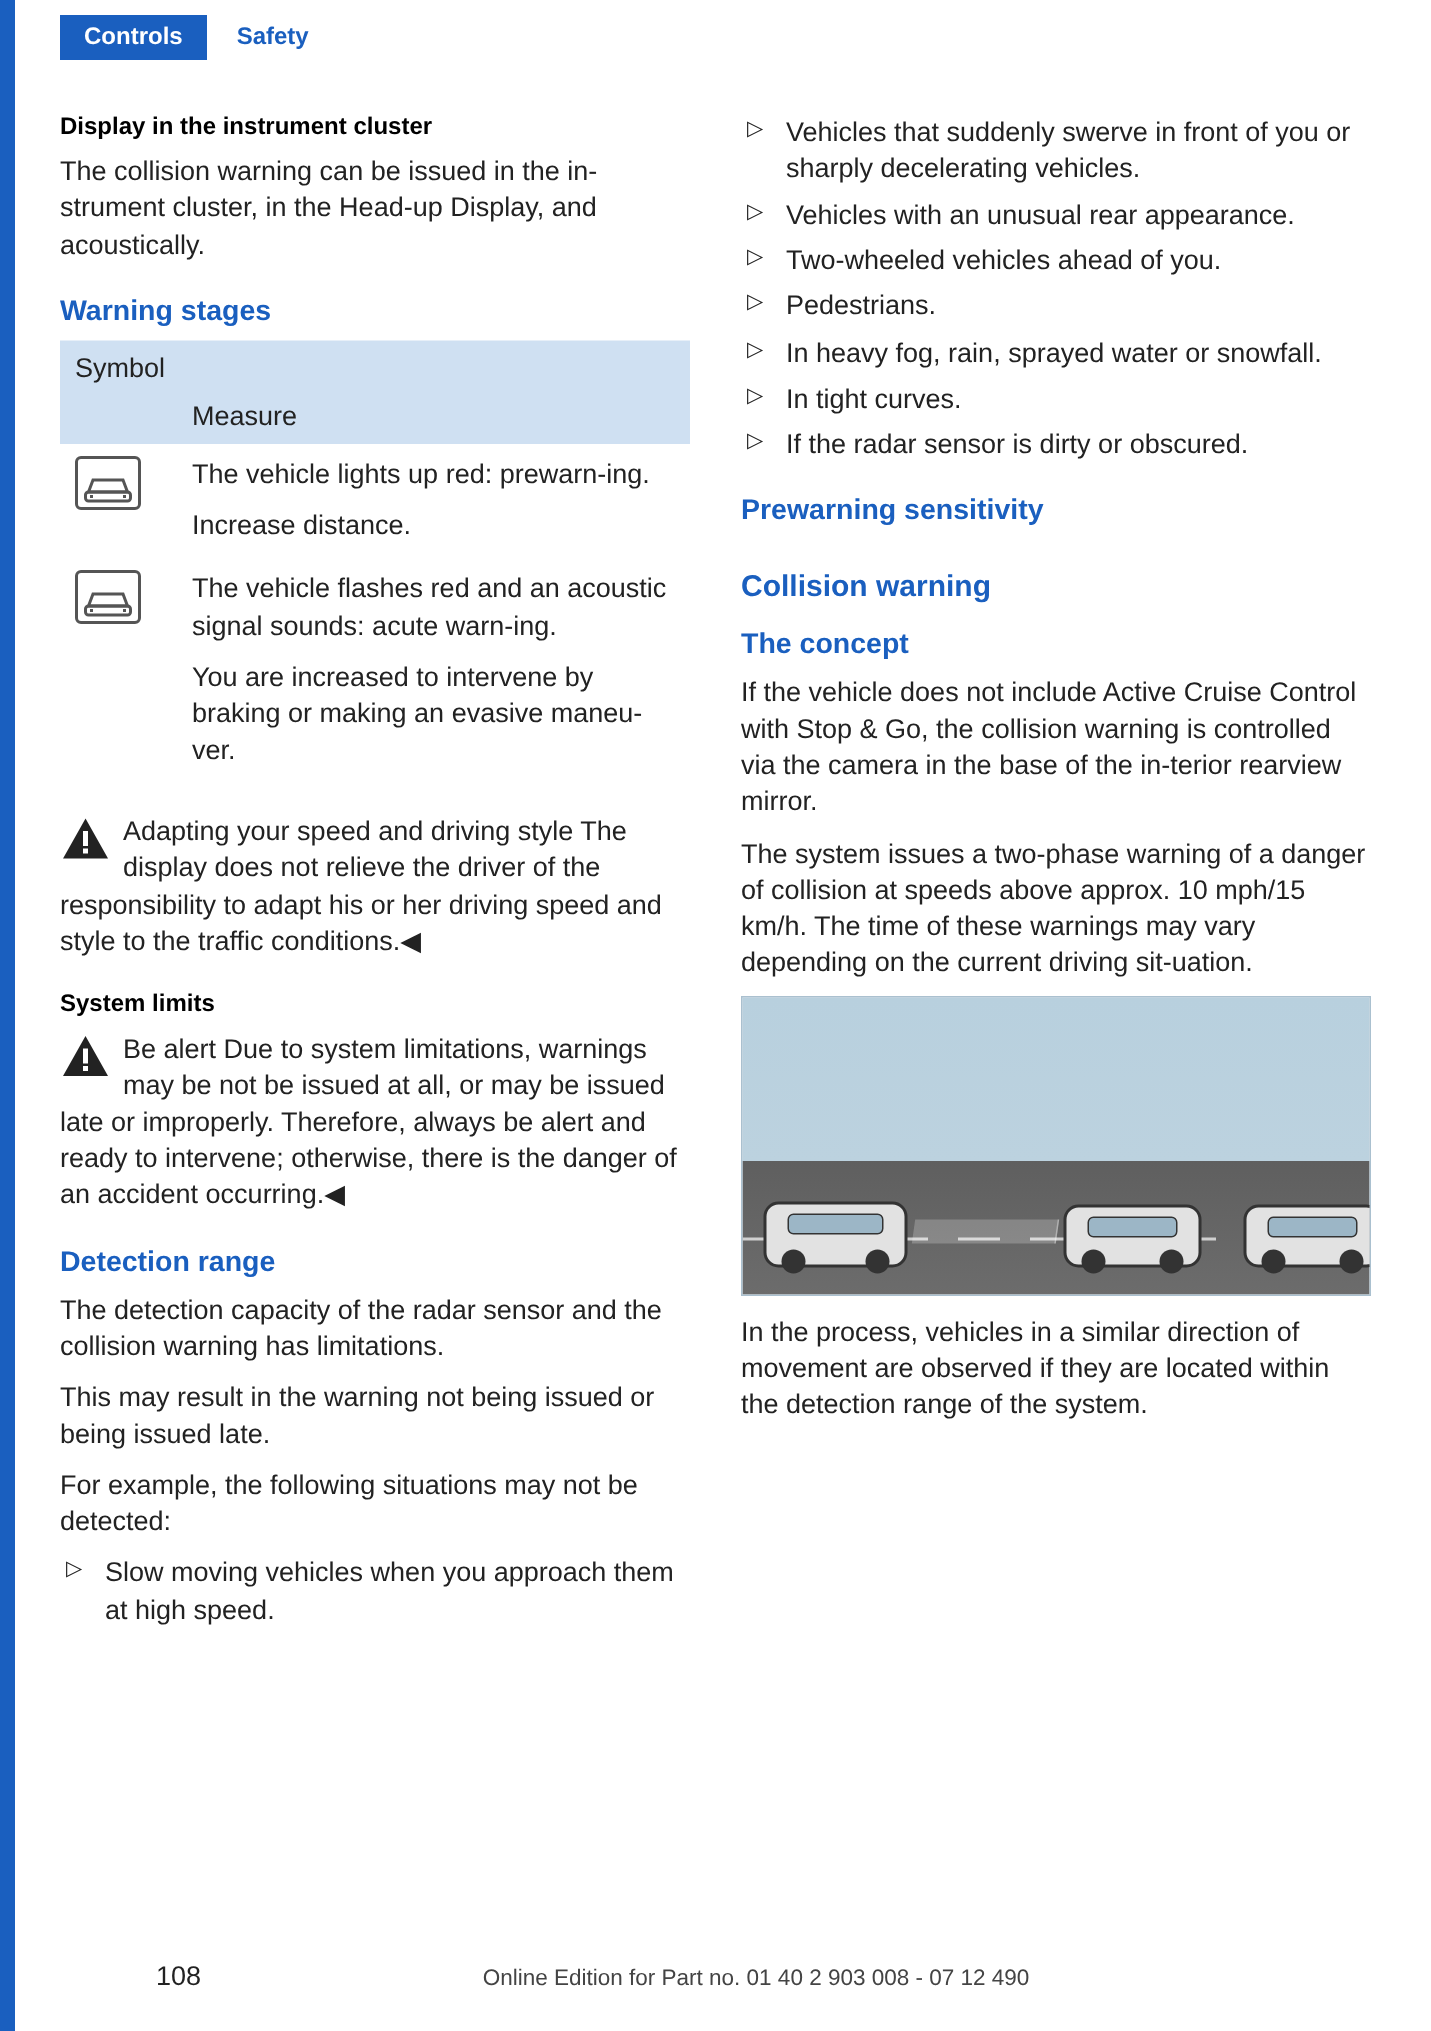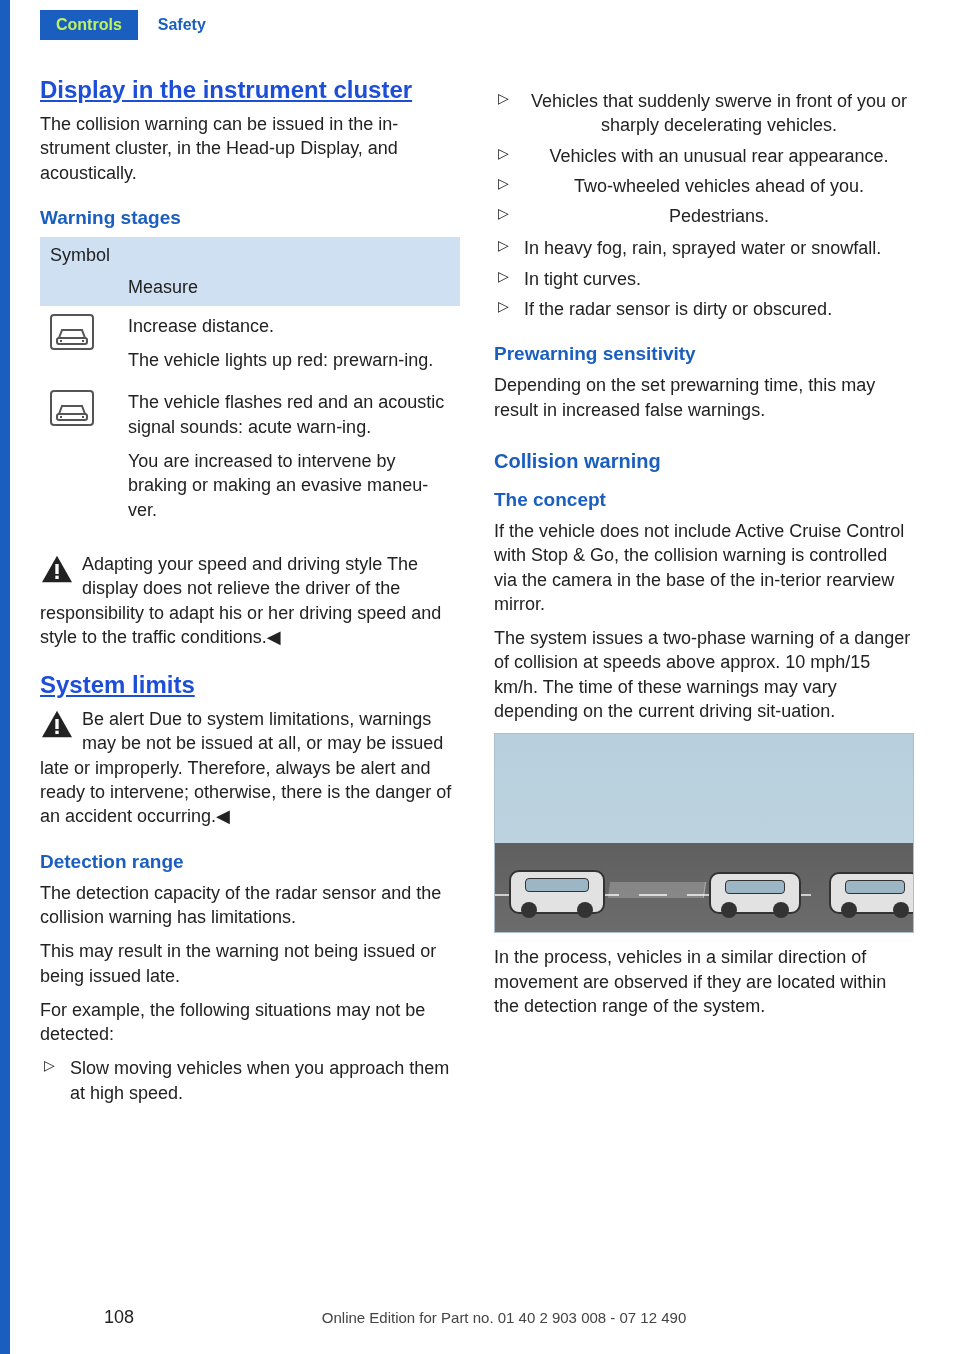--- a/index.html
+++ b/index.html
@@ -20,47 +20,46 @@
     margin-top: 10px;
     margin-bottom: 28px;
   }
   .tab {
     font-size: 16px;
     font-weight: bold;
     padding: 6px 16px;
   }
   .tab.active {
     background: #1a5fbf;
-    color: #bef264;
+    color: #ffffff;
   }
   .tab.secondary {
     color: #1a5fbf;
     padding-left: 20px;
   }
   .cols {
     display: flex;
     gap: 34px;
   }
   .col {
     width: 420px;
   }
   h2.section {
     font-size: 20px;
     color: #1a5fbf;
     font-weight: bold;
     margin-top: 28px;
     margin-bottom: 10px;
   }
   h3.blue {
-    color: #1d4ed8;
-    font-size: 24px;
+    color: #000000;
+    font-size: 16px;
     font-weight: bold;
     margin-top: 22px;
     margin-bottom: 8px;
-    text-decoration: underline;
   }
   h4.blue {
     color: #1a5fbf;
     font-size: 19px;
     font-weight: bold;
     margin-top: 22px;
     margin-bottom: 8px;
   }
   p { margin-bottom: 10px; line-height: 1.35; }
   .table-header {
@@ -226,22 +225,22 @@
           <div class="car-icon-box">
             <svg width="34" height="22" viewBox="0 0 34 22">
               <path d="M4 14 L7 6 L27 6 L30 14 Z" fill="none" stroke="#555" stroke-width="2"></path>
               <rect x="2" y="14" width="30" height="6" rx="2" fill="none" stroke="#555" stroke-width="2"></rect>
               <line x1="6" y1="16" x2="6" y2="18" stroke="#555" stroke-width="2"></line>
               <line x1="28" y1="16" x2="28" y2="18" stroke="#555" stroke-width="2"></line>
             </svg>
           </div>
         </div>
         <div class="td-measure">
+          <p>The vehicle lights up red: prewarn‐ing.</p>
           <p>Increase distance.</p>
-          <p>The vehicle lights up red: prewarn‐ing.</p>
         </div>
       </div>
 
       <div class="tr">
         <div class="td-symbol">
           <div class="car-icon-box">
             <svg width="34" height="22" viewBox="0 0 34 22">
               <path d="M4 14 L7 6 L27 6 L30 14 Z" fill="none" stroke="#555" stroke-width="2"></path>
               <rect x="2" y="14" width="30" height="6" rx="2" fill="none" stroke="#555" stroke-width="2"></rect>
               <line x1="6" y1="16" x2="6" y2="18" stroke="#555" stroke-width="2"></line>
@@ -280,35 +279,34 @@
       <h4 class="blue">Detection range</h4>
       <p>The detection capacity of the radar sensor and the collision warning has limitations.</p>
       <p>This may result in the warning not being issued or being issued late.</p>
       <p>For example, the following situations may not be detected:</p>
       <ul class="tri">
         <li>Slow moving vehicles when you approach them at high speed.</li>
       </ul>
     </div>
 
     <div class="col">
-      <ul class="tri" style="margin-top:21px;text-align:center;">
+      <ul class="tri" style="margin-top:8px;">
         <li>Vehicles that suddenly swerve in front of you or sharply decelerating vehicles.</li>
         <li>Vehicles with an unusual rear appearance.</li>
         <li>Two-wheeled vehicles ahead of you.</li>
         <li>Pedestrians.</li>
       </ul>
 
       <ul class="tri">
         <li>In heavy fog, rain, sprayed water or snowfall.</li>
         <li>In tight curves.</li>
         <li>If the radar sensor is dirty or obscured.</li>
       </ul>
 
       <h4 class="blue">Prewarning sensitivity</h4>
-      <p>Depending on the set prewarning time, this may result in increased false warnings.</p>
 
       <h2 class="section">Collision warning</h2>
 
       <h4 class="blue" style="margin-top:16px;">The concept</h4>
       <p>If the vehicle does not include Active Cruise Control with Stop &amp; Go, the collision warning is controlled via the camera in the base of the in‐terior rearview mirror.</p>
       <p>The system issues a two-phase warning of a danger of collision at speeds above approx. 10 mph/15 km/h. The time of these warnings may vary depending on the current driving sit‐uation.</p>
 
       <div class="illustration">
         <div class="road-line"></div>
         <div class="beam"></div>

